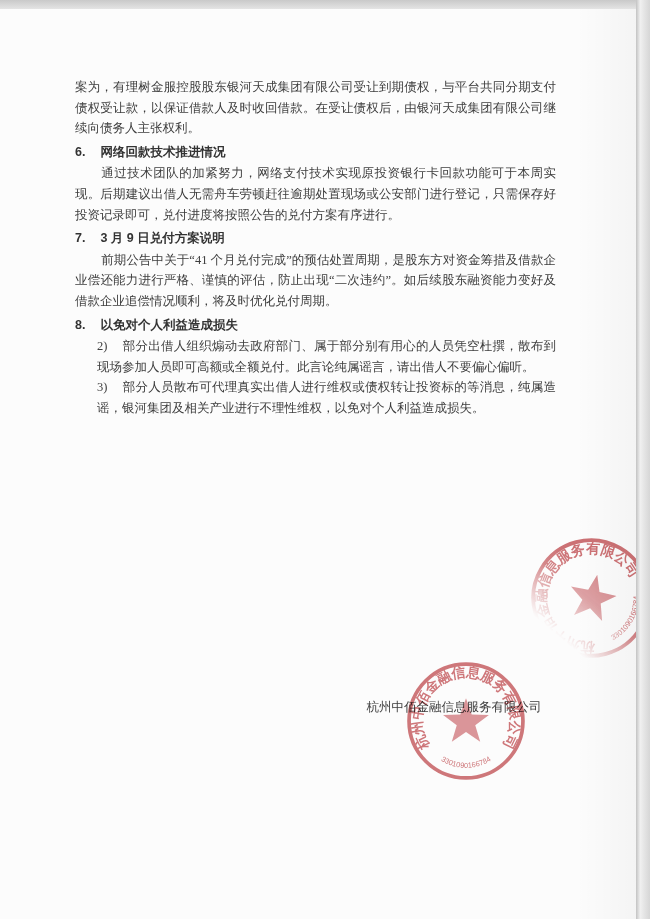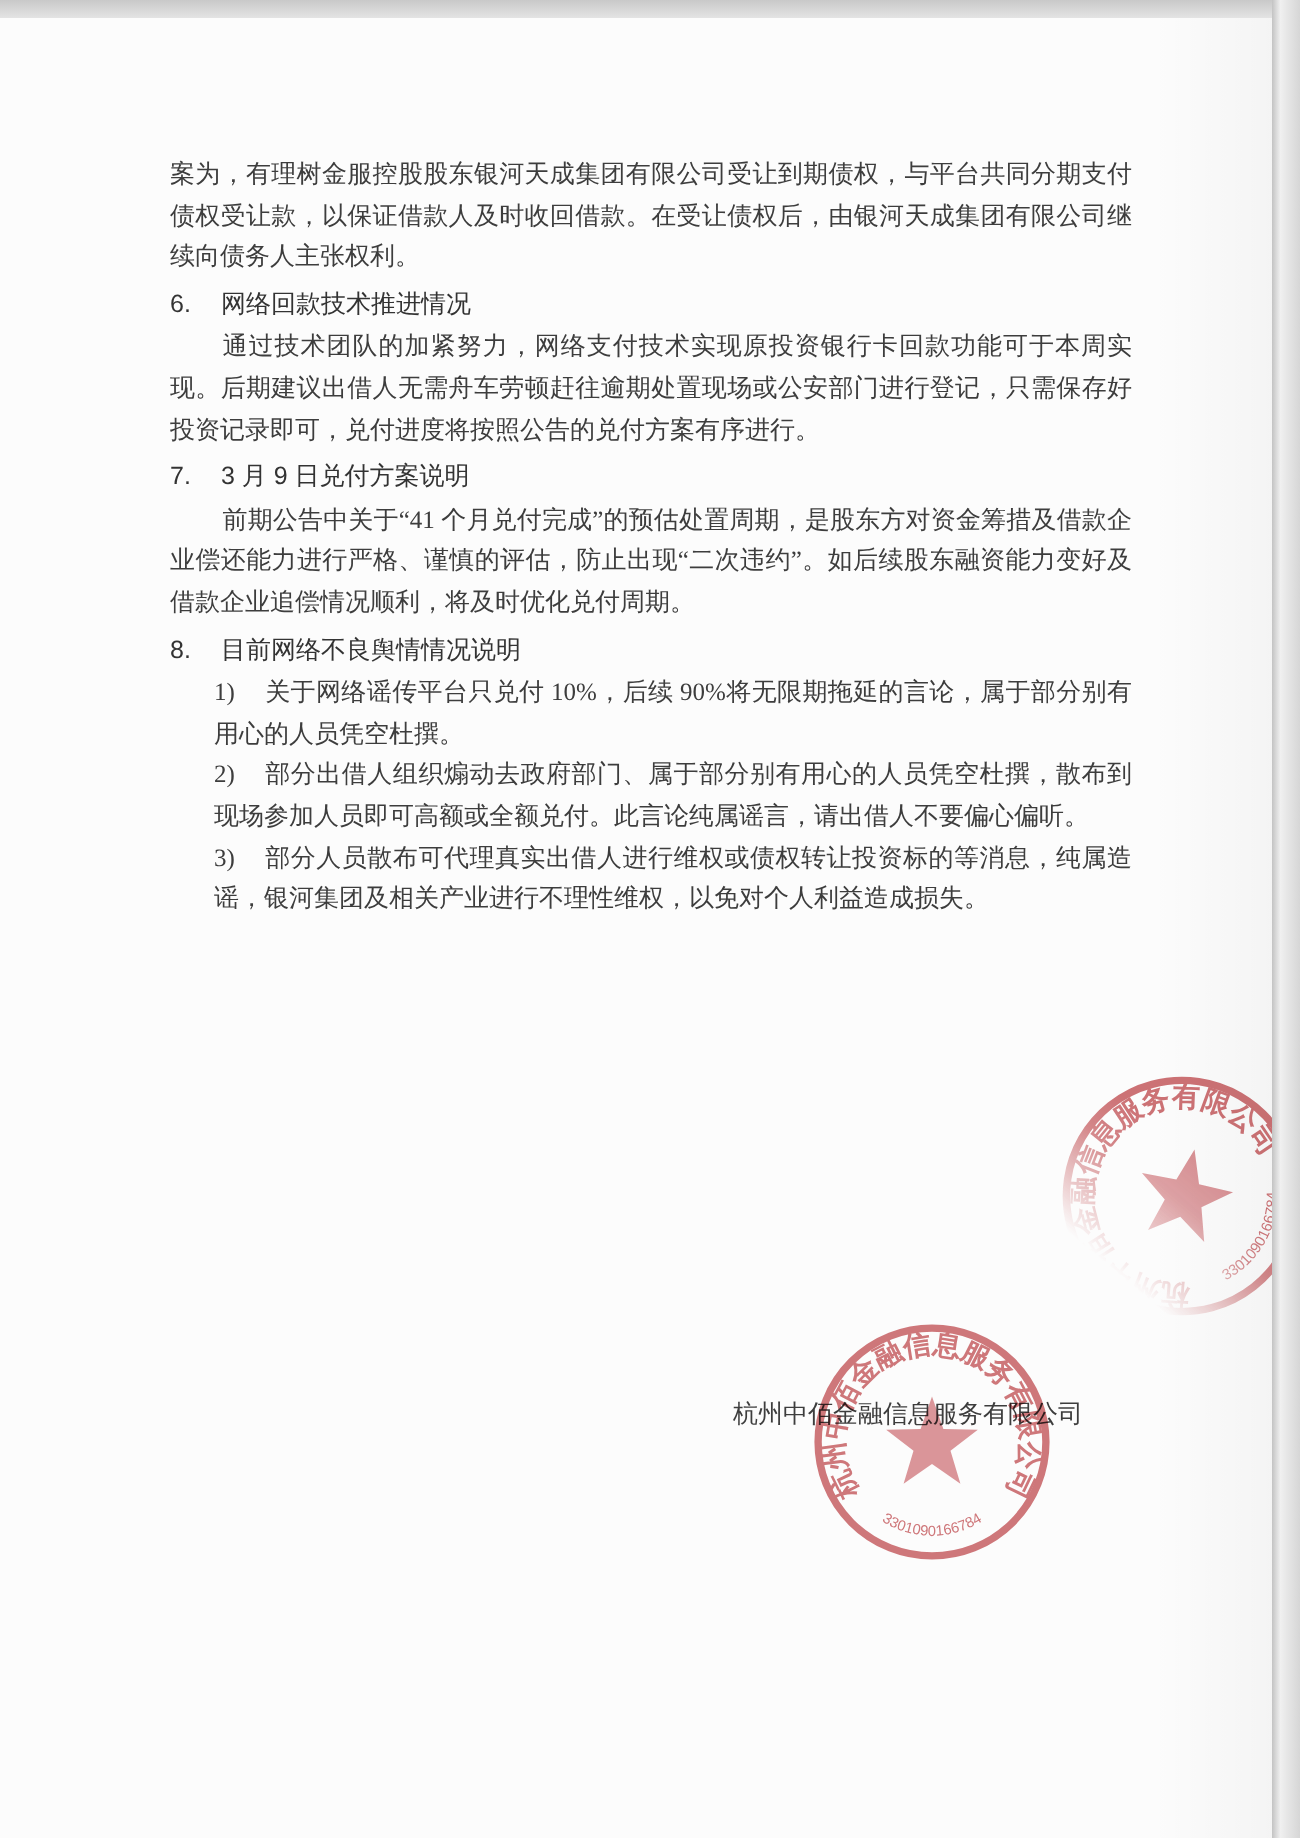--- a/index.html
+++ b/index.html
@@ -20,29 +20,29 @@
   .edge-right{
     position:absolute;top:0;right:0;width:14px;height:919px;z-index:6;
     background:linear-gradient(to right,#c3c3c3 0,#f0f0f0 30%,#e6e6e6 55%,#d6d6d6 100%);
   }
   .page-shade{
     position:absolute;top:9px;right:14px;width:60px;height:910px;z-index:1;
     background:linear-gradient(to right,rgba(0,0,0,0) 0,rgba(0,0,0,0.03) 100%);
   }
   
   .content{
-    position:absolute;left:85px;top:77px;width:481px;z-index:2;
+    position:absolute;left:75px;top:77px;width:481px;z-index:2;
     font-size:12.5px;line-height:20.6px;text-align:justify;
     color:#3d3d3d;
   }
   .content p{margin:0;}
   .p-indent{text-indent:2.1em;}
   .heading{
     font-family:"Liberation Sans","DejaVu Sans",sans-serif;
-    font-weight:normal;color:#333;margin-top:3px !important;margin-bottom:1px !important;
+    font-weight:bold;color:#333;margin-top:3px !important;margin-bottom:1px !important;
   }
   .h-num{padding-right:15px;}
   .olist{margin-left:22px;}
   .olist .item{margin:0;}
   .li-num{padding-right:15px;}
   
   .signature{
     position:absolute;left:364px;top:696px;width:180px;z-index:3;
     text-align:center;font-size:12.5px;line-height:23px;color:#3d3d3d;
   }
@@ -66,23 +66,22 @@
 
   <div class="content">
     <p>案为，有理树金服控股股东银河天成集团有限公司受让到期债权，与平台共同分期支付债权受让款，以保证借款人及时收回借款。在受让债权后，由银河天成集团有限公司继续向债务人主张权利。</p>
 
     <p class="heading"><span class="h-num">6.</span><span>网络回款技术推进情况</span></p>
     <p class="p-indent">通过技术团队的加紧努力，网络支付技术实现原投资银行卡回款功能可于本周实现。后期建议出借人无需舟车劳顿赶往逾期处置现场或公安部门进行登记，只需保存好投资记录即可，兑付进度将按照公告的兑付方案有序进行。</p>
 
     <p class="heading"><span class="h-num">7.</span><span>3 月 9 日兑付方案说明</span></p>
     <p class="p-indent">前期公告中关于“41 个月兑付完成”的预估处置周期，是股东方对资金筹措及借款企业偿还能力进行严格、谨慎的评估，防止出现“二次违约”。如后续股东融资能力变好及借款企业追偿情况顺利，将及时优化兑付周期。</p>
 
-    <p class="heading"><span class="h-num">8.</span><span>目前网络不良舆情情况说明</span></p>
+    <p class="heading"><span class="h-num">8.</span><span>以免对个人利益造成损失</span></p>
     <div class="olist">
-      <p class="item"><span class="li-num">1)</span><span>关于网络谣传平台只兑付 10%，后续 90%将无限期拖延的言论，属于部分别有用心的人员凭空杜撰。</span></p>
       <p class="item"><span class="li-num">2)</span><span>部分出借人组织煽动去政府部门、属于部分别有用心的人员凭空杜撰，散布到现场参加人员即可高额或全额兑付。此言论纯属谣言，请出借人不要偏心偏听。</span></p>
       <p class="item"><span class="li-num">3)</span><span>部分人员散布可代理真实出借人进行维权或债权转让投资标的等消息，纯属造谣，银河集团及相关产业进行不理性维权，以免对个人利益造成损失。</span></p>
     </div>
   </div>
 
   <div class="signature">
     <div>杭州中佰金融信息服务有限公司</div>
   </div>
 
   <div class="stamp stamp-edge">

